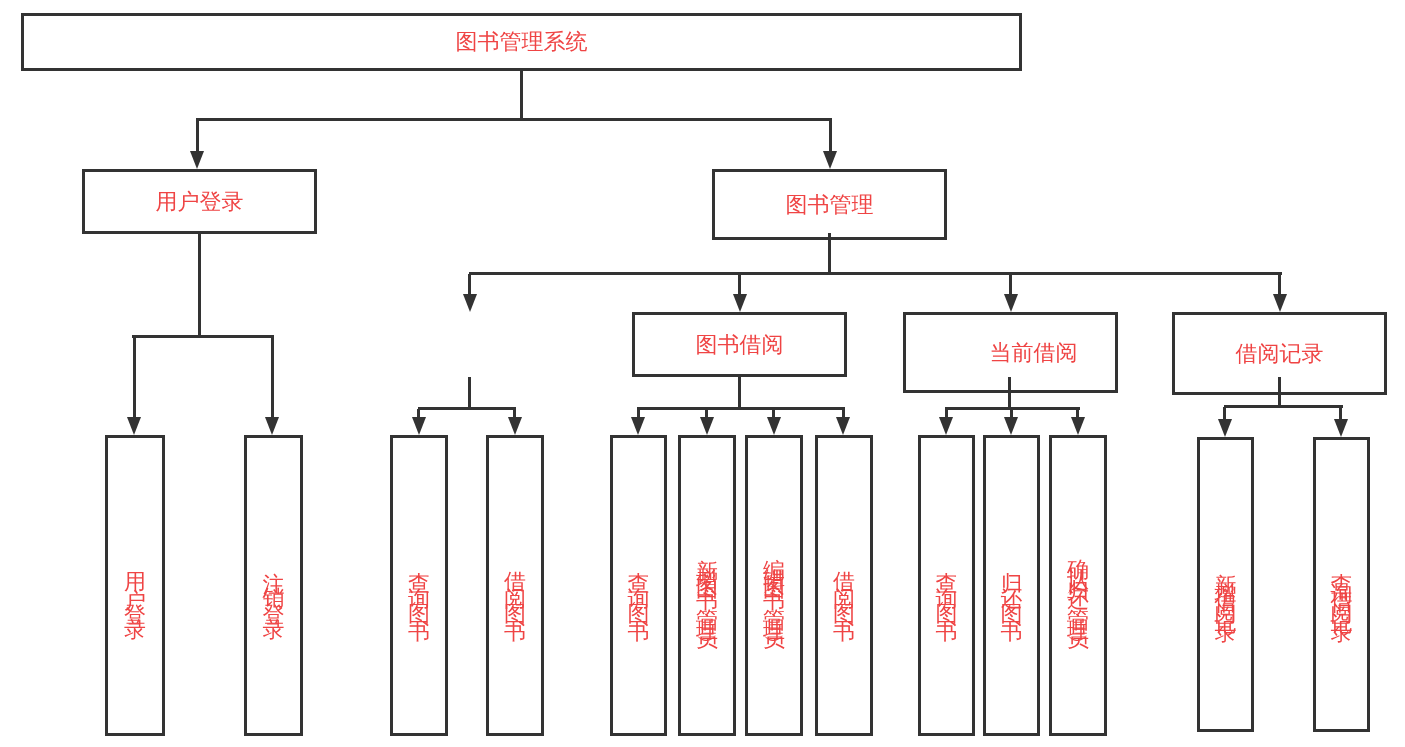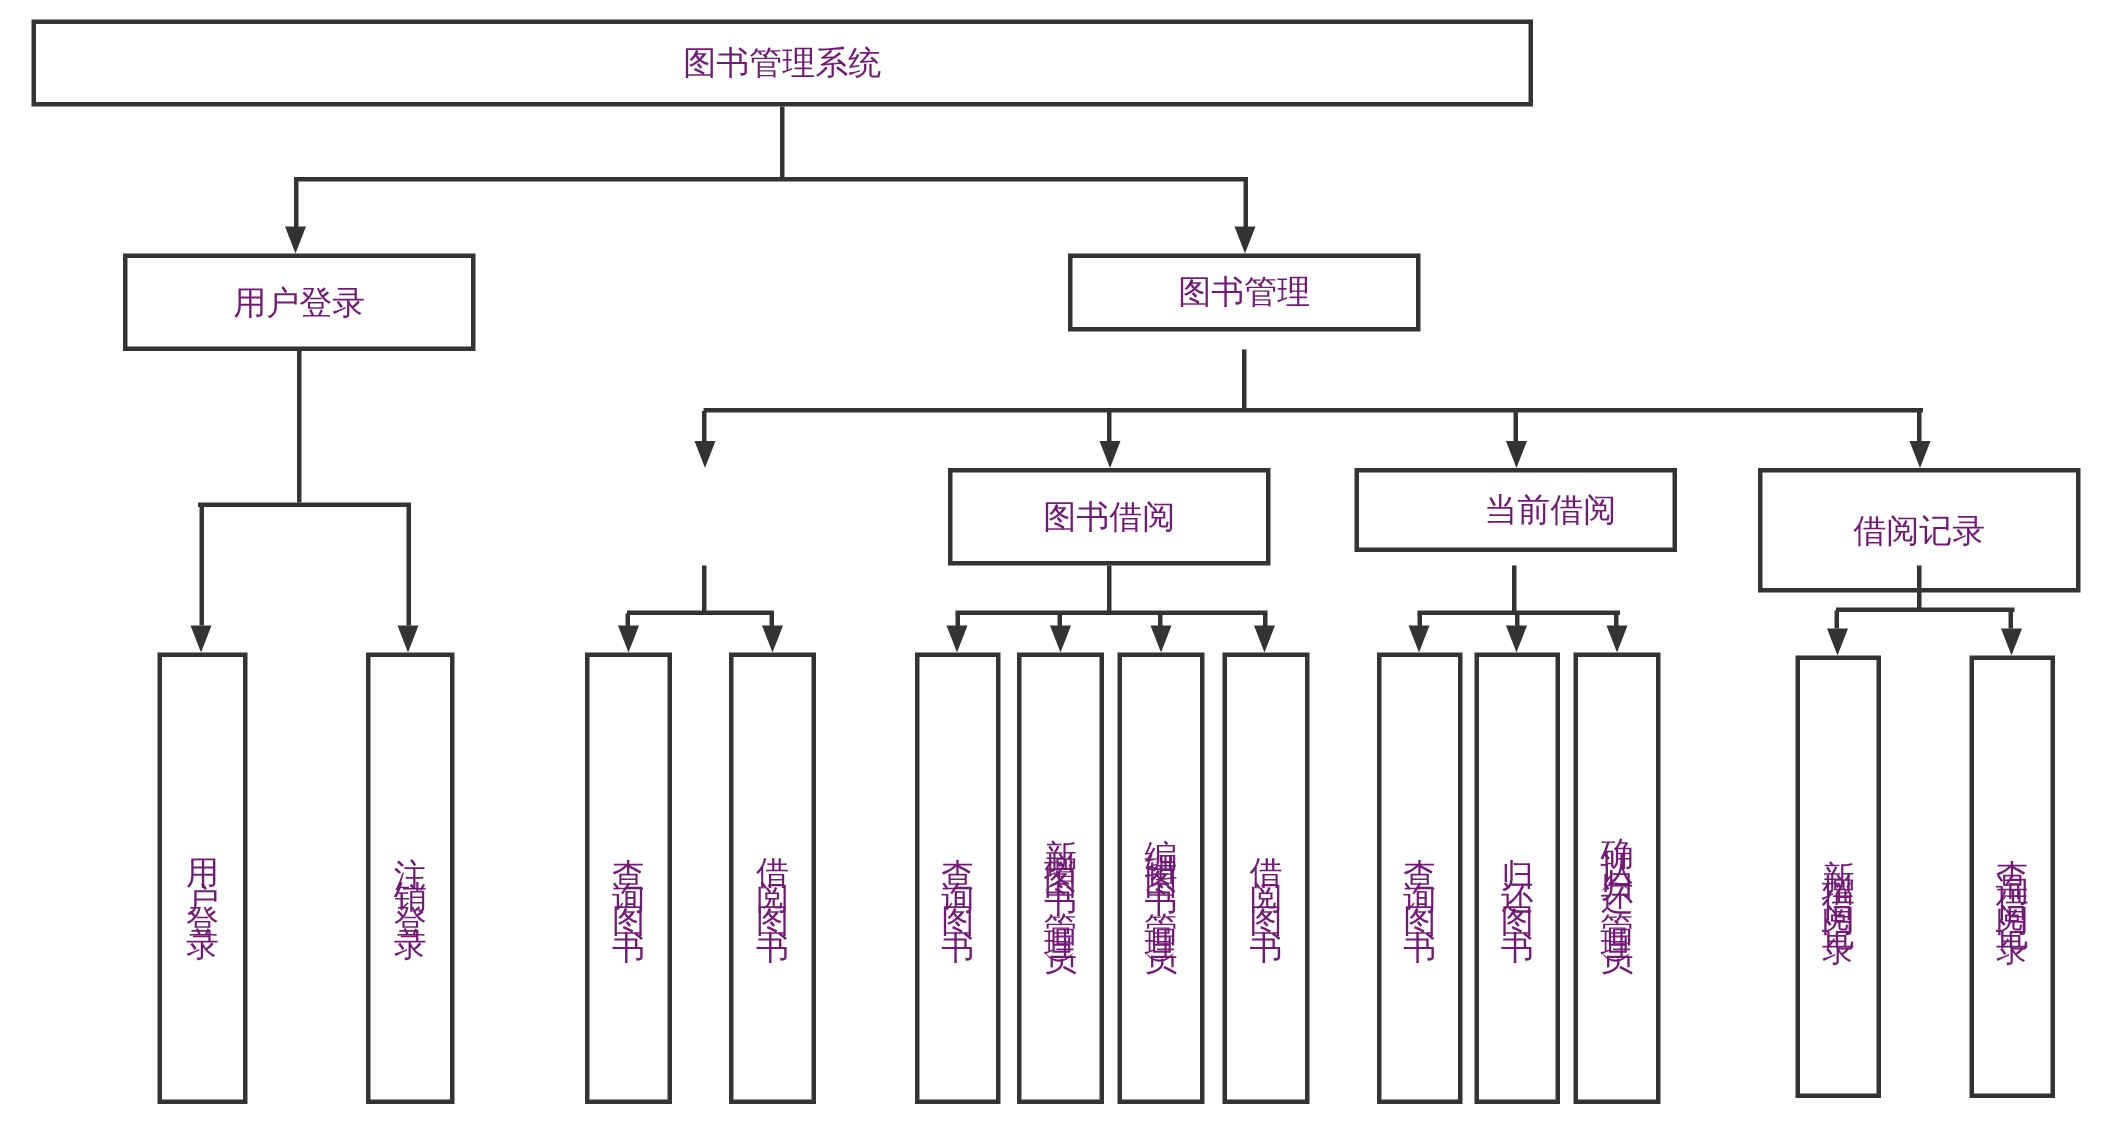--- a/index.html
+++ b/index.html
@@ -4,21 +4,21 @@
 <style>
   html,body { margin:0; padding:0; background:#ffffff; }
   .canvas {
     position:relative; width:1405px; height:747px; background:#ffffff;
     font-family:"Liberation Sans", sans-serif; overflow:hidden;
   }
   .node {
     position:absolute; box-sizing:border-box;
     border:3px solid #333333; background:#ffffff;
     display:flex; align-items:center; justify-content:center;
-    color:#701a75; font-size:22px; line-height:1; text-align:right;
+    color:#ef4444; font-size:22px; line-height:1; text-align:right;
   }
   .node span { display:block; }
   .vert span {
     writing-mode:vertical-rl; text-orientation:mixed;
     letter-spacing:10px; line-height:1;
   }
   .vert.sp-lg span { letter-spacing:16px; }
   .line { position:absolute; background:#333333; }
   .arrow {
     position:absolute; width:0; height:0;
@@ -35,28 +35,28 @@
 
 <div class="canvas">
 
   <div class="node" style="left:21px;top:13px;width:1001px;height:58px;">
     <span>图书管理系统</span>
   </div>
 
   <div class="node" style="left:82px;top:169px;width:235px;height:65px;">
     <span>用户登录</span>
   </div>
-  <div class="node" style="left:712px;top:169px;width:235px;height:52px;">
+  <div class="node" style="left:712px;top:169px;width:235px;height:71px;">
     <span>图书管理</span>
   </div>
 
   <div class="node" style="left:632px;top:312px;width:215px;height:65px;">
     <span>图书借阅</span>
   </div>
-  <div class="node" style="left:903px;top:312px;width:215px;height:56px;padding-left:46px;">
+  <div class="node" style="left:903px;top:312px;width:215px;height:81px;padding-left:46px;">
     <span>当前借阅</span>
   </div>
   <div class="node" style="left:1172px;top:312px;width:215px;height:83px;">
     <span>借阅记录</span>
   </div>
 
   <div class="node vert sp-lg" style="left:105px;top:435px;width:60px;height:301px;">
     <span>用户登录</span>
   </div>
   <div class="node vert sp-lg" style="left:244px;top:435px;width:59px;height:301px;">

